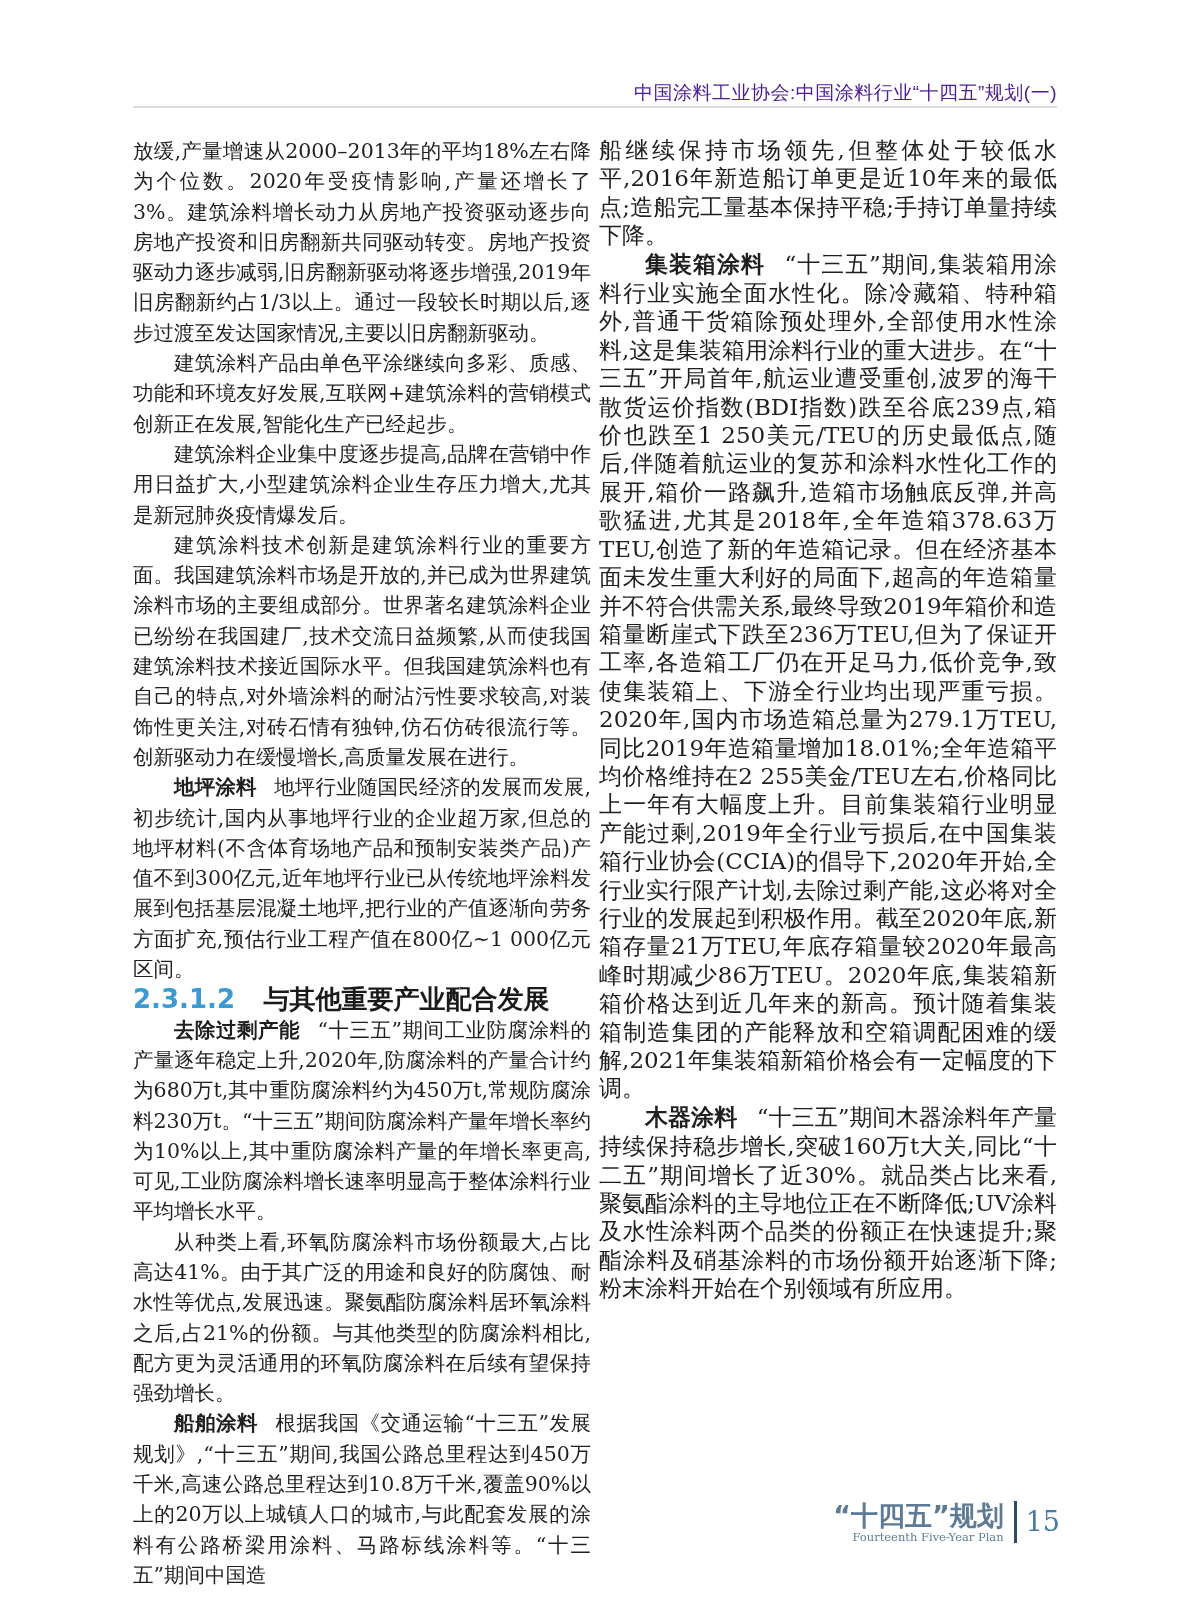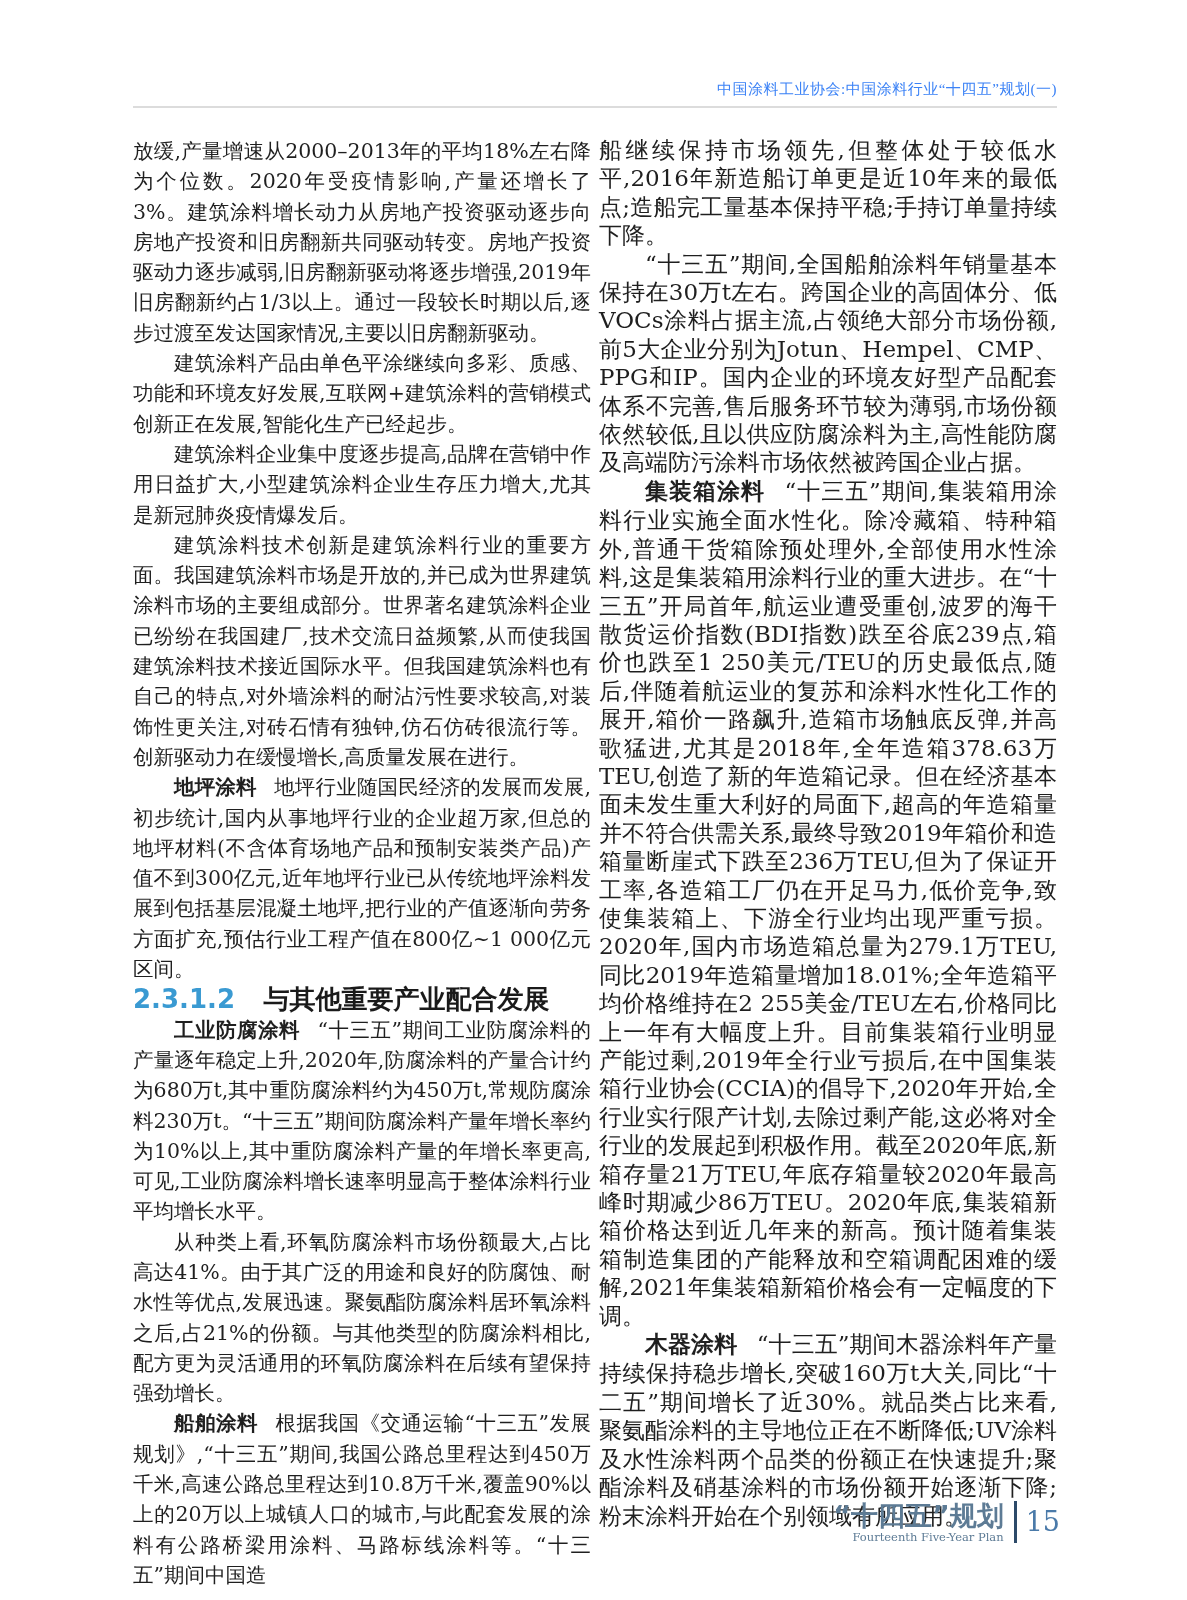--- a/index.html
+++ b/index.html
@@ -5,22 +5,22 @@
   html,body { margin:0; padding:0; }
   body {
     width:1187px; height:1600px; background:#ffffff;
     font-family:"DejaVu Serif","Liberation Serif",serif;
     color:#1f1f1f;
   }
   .page { position:relative; width:1187px; height:1600px; background:#ffffff; overflow:hidden; }
 
   .header-title {
     position:absolute; top:80px; right:130px;
-    font-family:Liberation Serif, serif;
-    font-size:15px; color:#3b82f6; letter-spacing:0.5px;
+    font-family:Liberation Sans, sans-serif;
+    font-size:19px; color:#4c1d95; letter-spacing:0.5px;
   }
   .header-rule {
     position:absolute; top:106px; left:133px; width:924px; height:2px;
     background:#dcdcdc;
   }
 
   .col { position:absolute; top:136px; width:458px; text-align:justify; }
   .col p { margin:0; }
   .col-left  { left:133px; font-size:20.5px; line-height:30.3px; }
   .col-right { left:599px; font-size:23px; line-height:28.4px; }
@@ -67,28 +67,27 @@
 
   <div class="col col-left">
     <p class="para"><span>放缓,产量增速从2000–2013年的平均18%左右降为个位数。2020年受疫情影响,产量还增长了3%。建筑涂料增长动力从房地产投资驱动逐步向房地产投资和旧房翻新共同驱动转变。房地产投资驱动力逐步减弱,旧房翻新驱动将逐步增强,2019年旧房翻新约占1/3以上。通过一段较长时期以后,逐步过渡至发达国家情况,主要以旧房翻新驱动。</span></p>
     <p class="para indent"><span>建筑涂料产品由单色平涂继续向多彩、质感、功能和环境友好发展,互联网+建筑涂料的营销模式创新正在发展,智能化生产已经起步。</span></p>
     <p class="para indent"><span>建筑涂料企业集中度逐步提高,品牌在营销中作用日益扩大,小型建筑涂料企业生存压力增大,尤其是新冠肺炎疫情爆发后。</span></p>
     <p class="para indent"><span>建筑涂料技术创新是建筑涂料行业的重要方面。我国建筑涂料市场是开放的,并已成为世界建筑涂料市场的主要组成部分。世界著名建筑涂料企业已纷纷在我国建厂,技术交流日益频繁,从而使我国建筑涂料技术接近国际水平。但我国建筑涂料也有自己的特点,对外墙涂料的耐沾污性要求较高,对装饰性更关注,对砖石情有独钟,仿石仿砖很流行等。创新驱动力在缓慢增长,高质量发展在进行。</span></p>
     <p class="para indent"><strong class="lead">地坪涂料</strong><span>地坪行业随国民经济的发展而发展,初步统计,国内从事地坪行业的企业超万家,但总的地坪材料(不含体育场地产品和预制安装类产品)产值不到300亿元,近年地坪行业已从传统地坪涂料发展到包括基层混凝土地坪,把行业的产值逐渐向劳务方面扩充,预估行业工程产值在800亿~1 000亿元区间。</span></p>
     <h3 class="section-heading">
       <span class="sec-num">2.3.1.2</span><span class="sec-title">与其他重要产业配合发展</span>
     </h3>
-    <p class="para indent"><strong class="lead">工业防腐涂料</strong><span>“十三五”期间工业防腐涂料的产量逐年稳定上升,2020年,防腐涂料的产量合计约为680万t,其中重防腐涂料约为450万t,常规防腐涂料230万t。“十三五”期间防腐涂料产量年增长率约为10%以上,其中重防腐涂料产量的年增长率更高,可见,工业防腐涂料增长速率明显高于整体涂料行业平均增长水平。</span></p>
+    <p class="para indent"><strong class="lead">去除过剩产能</strong><span>“十三五”期间工业防腐涂料的产量逐年稳定上升,2020年,防腐涂料的产量合计约为680万t,其中重防腐涂料约为450万t,常规防腐涂料230万t。“十三五”期间防腐涂料产量年增长率约为10%以上,其中重防腐涂料产量的年增长率更高,可见,工业防腐涂料增长速率明显高于整体涂料行业平均增长水平。</span></p>
     <p class="para indent"><span>从种类上看,环氧防腐涂料市场份额最大,占比高达41%。由于其广泛的用途和良好的防腐蚀、耐水性等优点,发展迅速。聚氨酯防腐涂料居环氧涂料之后,占21%的份额。与其他类型的防腐涂料相比,配方更为灵活通用的环氧防腐涂料在后续有望保持强劲增长。</span></p>
     <p class="para indent"><strong class="lead">船舶涂料</strong><span>根据我国《交通运输“十三五”发展规划》,“十三五”期间,我国公路总里程达到450万千米,高速公路总里程达到10.8万千米,覆盖90%以上的20万以上城镇人口的城市,与此配套发展的涂料有公路桥梁用涂料、马路标线涂料等。“十三五”期间中国造</span></p>
   </div>
 
   <div class="col col-right">
     <p class="para"><span>船继续保持市场领先,但整体处于较低水平,2016年新造船订单更是近10年来的最低点;造船完工量基本保持平稳;手持订单量持续下降。</span></p>
-    <p class="para indent"><span>“十三五”期间,全国船舶涂料年销量基本保持在30万t左右。跨国企业的高固体分、低VOCs涂料占据主流,占领绝大部分市场份额,前5大企业分别为Jotun、Hempel、CMP、PPG和IP。国内企业的环境友好型产品配套体系不完善,售后服务环节较为薄弱,市场份额依然较低,且以供应防腐涂料为主,高性能防腐及高端防污涂料市场依然被跨国企业占据。</span></p>
     <p class="para indent"><strong class="lead">集装箱涂料</strong><span>“十三五”期间,集装箱用涂料行业实施全面水性化。除冷藏箱、特种箱外,普通干货箱除预处理外,全部使用水性涂料,这是集装箱用涂料行业的重大进步。在“十三五”开局首年,航运业遭受重创,波罗的海干散货运价指数(BDI指数)跌至谷底239点,箱价也跌至1 250美元/TEU的历史最低点,随后,伴随着航运业的复苏和涂料水性化工作的展开,箱价一路飙升,造箱市场触底反弹,并高歌猛进,尤其是2018年,全年造箱378.63万TEU,创造了新的年造箱记录。但在经济基本面未发生重大利好的局面下,超高的年造箱量并不符合供需关系,最终导致2019年箱价和造箱量断崖式下跌至236万TEU,但为了保证开工率,各造箱工厂仍在开足马力,低价竞争,致使集装箱上、下游全行业均出现严重亏损。2020年,国内市场造箱总量为279.1万TEU,同比2019年造箱量增加18.01%;全年造箱平均价格维持在2 255美金/TEU左右,价格同比上一年有大幅度上升。目前集装箱行业明显产能过剩,2019年全行业亏损后,在中国集装箱行业协会(CCIA)的倡导下,2020年开始,全行业实行限产计划,去除过剩产能,这必将对全行业的发展起到积极作用。截至2020年底,新箱存量21万TEU,年底存箱量较2020年最高峰时期减少86万TEU。2020年底,集装箱新箱价格达到近几年来的新高。预计随着集装箱制造集团的产能释放和空箱调配困难的缓解,2021年集装箱新箱价格会有一定幅度的下调。</span></p>
     <p class="para indent"><strong class="lead">木器涂料</strong><span>“十三五”期间木器涂料年产量持续保持稳步增长,突破160万t大关,同比“十二五”期间增长了近30%。就品类占比来看,聚氨酯涂料的主导地位正在不断降低;UV涂料及水性涂料两个品类的份额正在快速提升;聚酯涂料及硝基涂料的市场份额开始逐渐下降;粉末涂料开始在个别领域有所应用。</span></p>
   </div>
 
   <div class="page-footer">
     <div class="footer-text">
       <div class="footer-cn">“十四五”规划</div>
       <div class="footer-en">Fourteenth Five-Year Plan</div>
     </div>
     <div class="footer-bar"></div>

